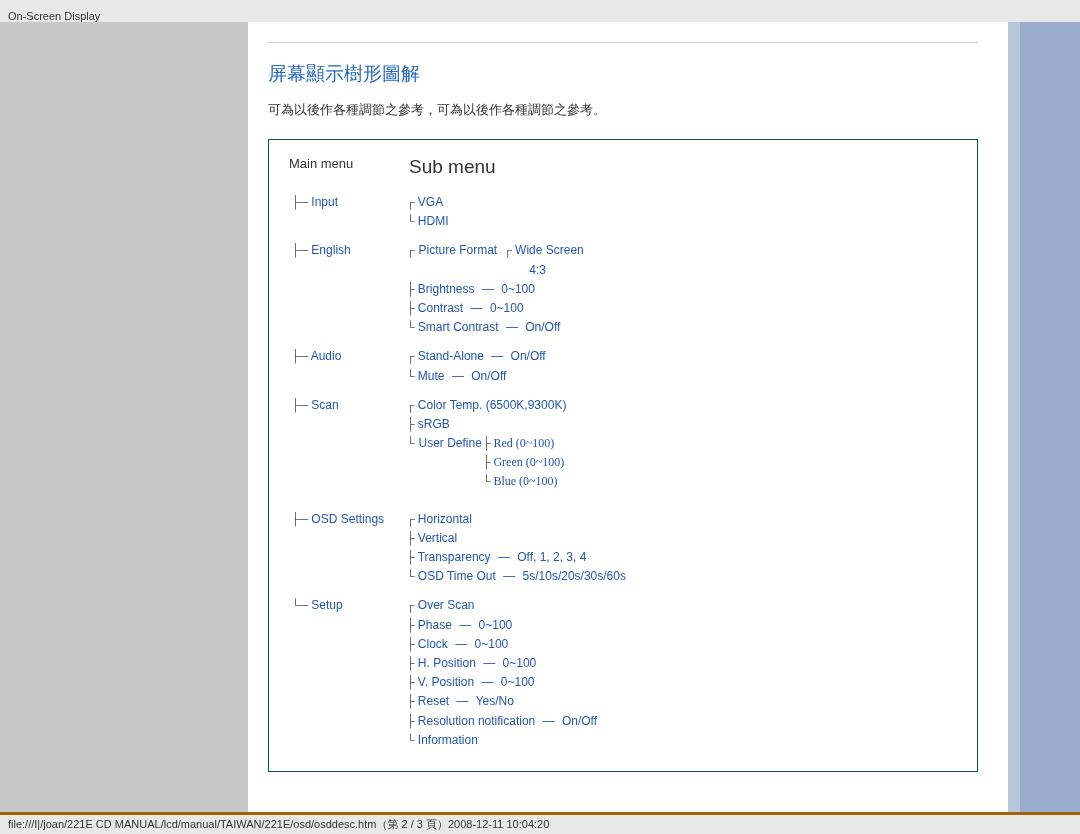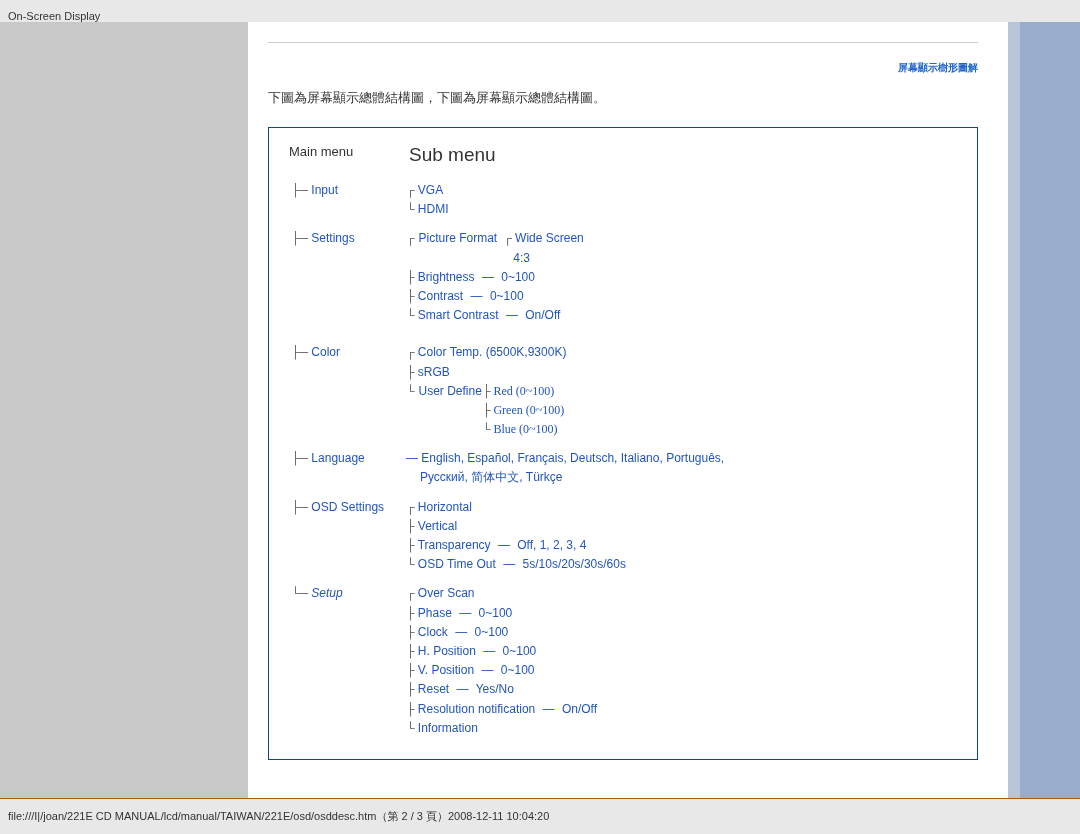--- a/index.html
+++ b/index.html
@@ -27,23 +27,23 @@
     }
     .top-bar-title {
       font-size: 11px;
       color: #333;
     }
 
     
     .bottom-bar {
       position: absolute;
       bottom: 0; left: 0; right: 0;
-      height: 36px;
+      height: 22px;
       background: #e8e8e8;
-      border-top: 1px solid #a16207;
+      border-top: 3px solid #a16207;
       display: flex;
       align-items: center;
       padding-left: 8px;
     }
     .bottom-bar-text {
       font-size: 11px;
       color: #333;
     }
 
     
@@ -87,24 +87,23 @@
     
     .top-rule {
       border: none;
       border-top: 1px solid #ccc;
       margin-bottom: 18px;
     }
 
     
     .page-title {
       color: #2266cc;
-      font-size: 10px;
-      font-weight: bold;
+      font-size: 19px;
+      font-weight: normal;
       margin-bottom: 14px;
-      text-align: right;
     }
 
     
     .subtitle {
       font-size: 13px;
       color: #333;
       margin-bottom: 20px;
     }
 
     
@@ -164,21 +163,21 @@
 <div class="side-panel-left"></div>
 
 <div class="side-panel-right-inner"></div>
 
 <div class="side-panel-right-outer"></div>
 
 <div class="main-content">
   <hr class="top-rule">
 
   <div class="page-title">屏幕顯示樹形圖解</div>
-  <div class="subtitle">下圖為屏幕顯示總體結構圖，下圖為屏幕顯示總體結構圖。</div>
+  <div class="subtitle">可為以後作各種調節之參考，可為以後作各種調節之參考。</div>
 
   <div class="tree-box">
 
     <div class="tree-header">
       <div class="tree-header-main">Main menu</div>
       <div class="tree-header-sub">Sub menu</div>
     </div>
 
     <div class="tree-content">
 
@@ -201,29 +200,29 @@
       </tbody>
         </table>
 
       <div class="section-gap"></div>
 
       <table class="tree-table">
         <tbody>
             <tr>
           <td class="col-main" style="padding-bottom:50px;">
             <span class="connector">├─</span>
-            <span> Settings</span>
+            <span> English</span>
           </td>
           <td>
             <div style="display:flex; align-items:flex-start;">
               <span class="connector" style="margin-right:4px;">┌</span>
               <span>Picture Format</span>
               <span style="margin-left:6px;">
                 <span class="connector">┌</span> Wide Screen<br>
-                <span style="margin-left:10px;">4:3</span>
+                <span style="margin-left:26px;">4:3</span>
               </span>
             </div>
             <div>
               <span class="connector">├</span>
               Brightness <span class="dash">—</span> 0~100
             </div>
             <div>
               <span class="connector">├</span>
               Contrast <span class="dash">—</span> 0~100
             </div>
@@ -231,29 +230,49 @@
               <span class="connector">└</span>
               Smart Contrast <span class="dash">—</span> On/Off
             </div>
           </td>
         </tr>
       </tbody>
         </table>
 
       <div class="section-gap"></div>
 
+      <table class="tree-table">
+        <tbody>
+            <tr>
+          <td class="col-main" style="padding-bottom:20px;">
+            <span class="connector">├─</span>
+            <span> Audio</span>
+          </td>
+          <td>
+            <div>
+              <span class="connector">┌</span>
+              Stand-Alone <span class="dash">—</span> On/Off
+            </div>
+            <div>
+              <span class="connector">└</span>
+              Mute <span class="dash">—</span> On/Off
+            </div>
+          </td>
+        </tr>
+      </tbody>
+        </table>
 
       <div class="section-gap"></div>
 
       <table class="tree-table">
         <tbody>
             <tr>
           <td class="col-main" style="padding-bottom:46px;">
             <span class="connector">├─</span>
-            <span> Color</span>
+            <span> Scan</span>
           </td>
           <td>
             <div>
               <span class="connector">┌</span>
               Color Temp. (6500K,9300K)
             </div>
             <div>
               <span class="connector">├</span>
               sRGB
             </div>
@@ -266,38 +285,20 @@
                 <span class="connector">└</span> Blue (0~100)
               </span>
             </div>
           </td>
         </tr>
       </tbody>
         </table>
 
       <div class="section-gap"></div>
 
-      <table class="tree-table">
-        <tbody>
-            <tr>
-          <td class="col-main" style="padding-bottom:16px;">
-            <span class="connector">├─</span>
-            <span> Language</span>
-          </td>
-          <td>
-            <div>
-              — English, Español, Français, Deutsch, Italiano, Português,
-            </div>
-            <div style="margin-left:14px;">
-              Русский, 简体中文, Türkçe
-            </div>
-          </td>
-        </tr>
-      </tbody>
-        </table>
 
       <div class="section-gap"></div>
 
       <table class="tree-table">
         <tbody>
             <tr>
           <td class="col-main" style="padding-bottom:50px;">
             <span class="connector">├─</span>
             <span> OSD Settings</span>
           </td>
@@ -321,21 +322,21 @@
           </td>
         </tr>
       </tbody>
         </table>
 
       <div class="section-gap"></div>
 
       <table class="tree-table">
         <tbody>
             <tr>
-          <td class="col-main" style="padding-bottom:120px;font-style:italic;">
+          <td class="col-main" style="padding-bottom:120px;">
             <span class="connector">└─</span>
             <span> Setup</span>
           </td>
           <td>
             <div>
               <span class="connector">┌</span>
               Over Scan
             </div>
             <div>
               <span class="connector">├</span>

